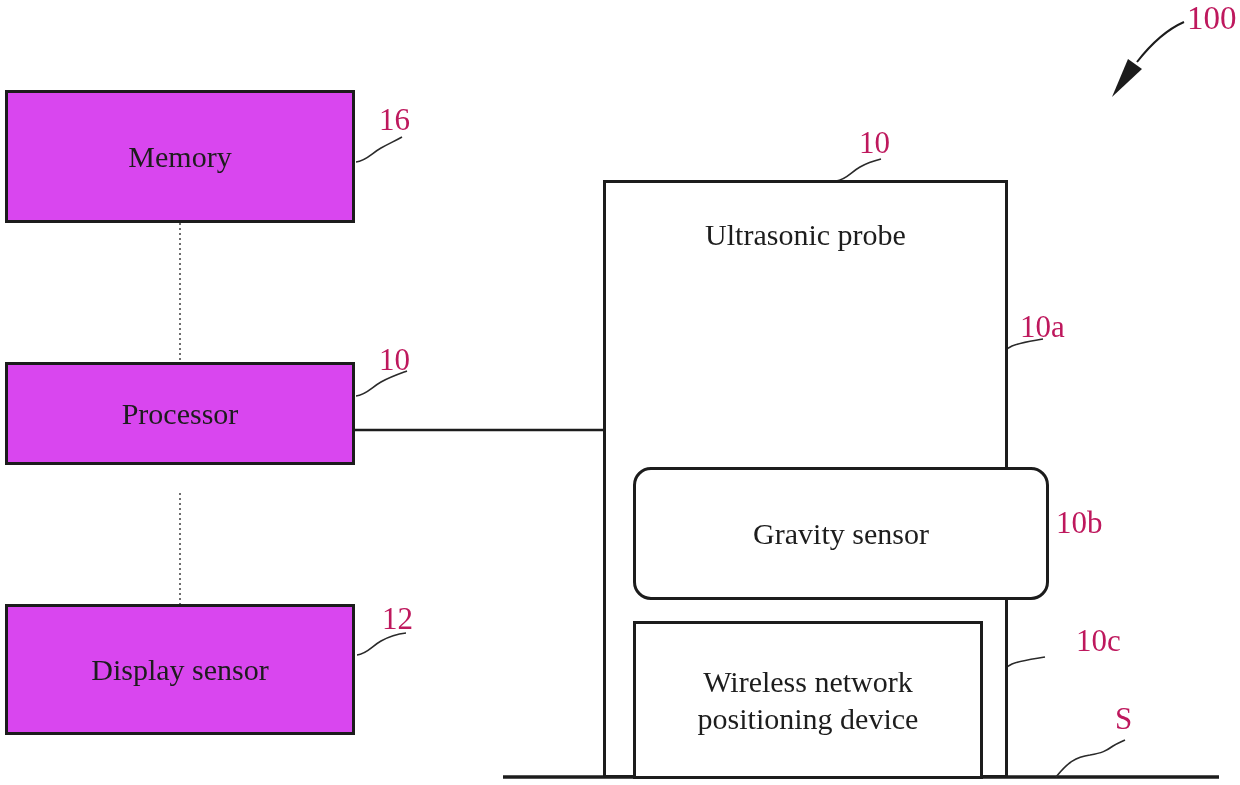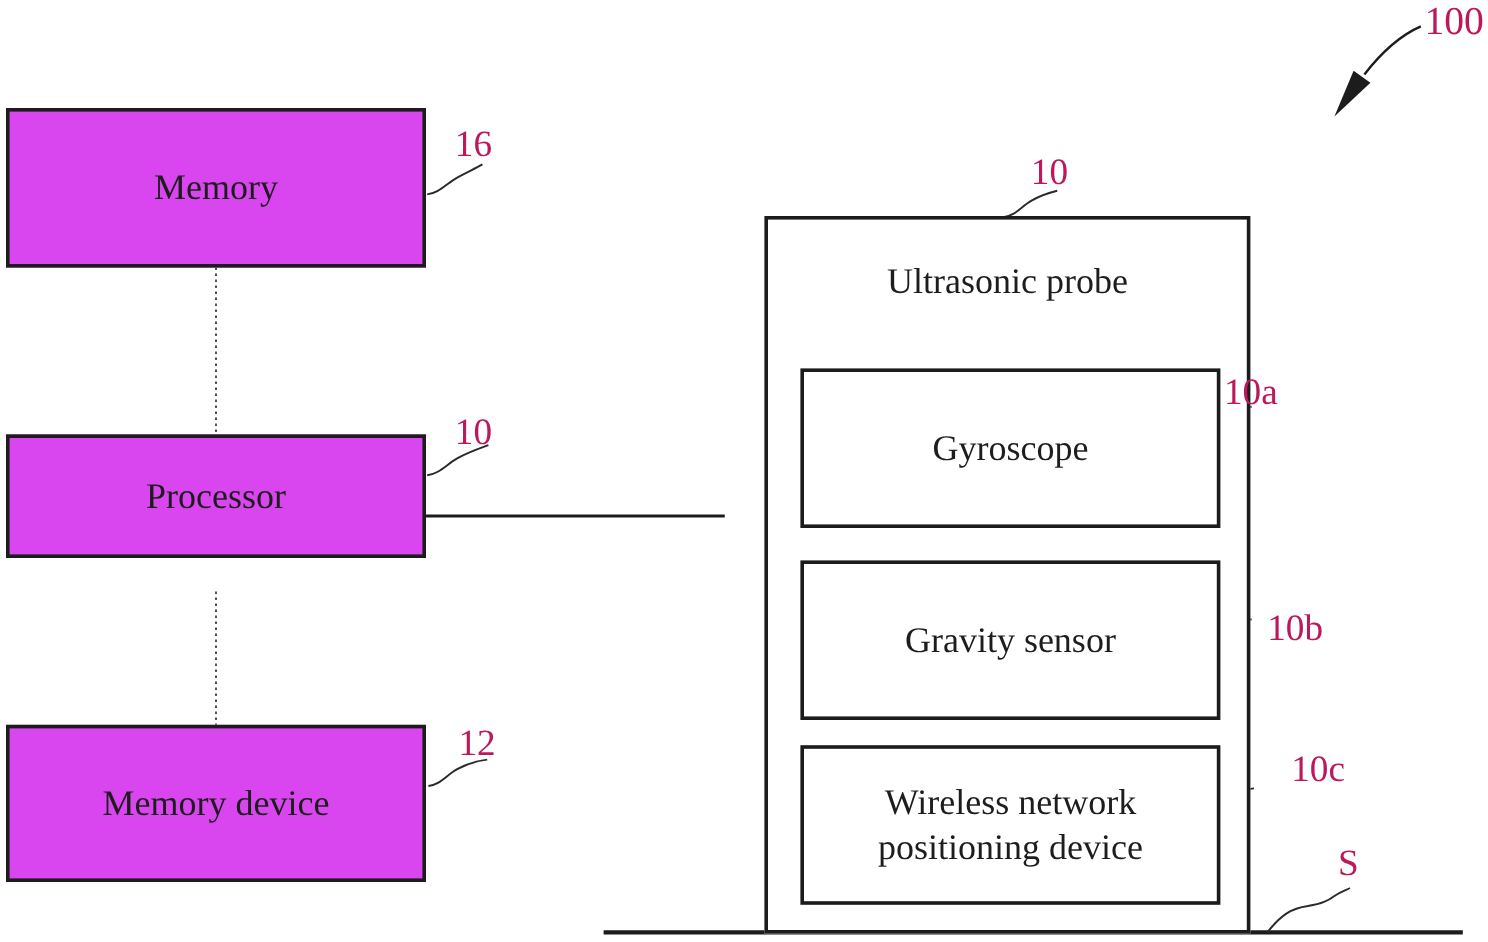--- a/index.html
+++ b/index.html
@@ -32,21 +32,20 @@
     text-align: center;
     font-size: 30px;
     line-height: 1.2;
     box-sizing: border-box;
   }
   .container-block {
     position: absolute;
     border: 3px solid #1c1c1c;
     background: #ffffff;
     box-sizing: border-box;
-    margin-left: 34px;
   }
   .container-title {
     position: absolute;
     width: 100%;
     top: 35px;
     text-align: center;
     font-size: 30px;
   }
   .inner-block {
     border: 3px solid #1c1c1c;
@@ -101,35 +100,32 @@
 
   <div class="block" style="left:5px; top:90px; width:350px; height:133px;">
     <span>Memory</span>
   </div>
 
   <div class="block" style="left:5px; top:362px; width:350px; height:103px;">
     <span>Processor</span>
   </div>
 
   <div class="block" style="left:5px; top:604px; width:350px; height:131px;">
-    <span>Memory device</span>
+    <span>Display sensor</span>
   </div>
 
   <div class="container-block" style="left:603px; top:180px; width:405px; height:598px;">
     <div class="container-title">Ultrasonic probe</div>
 
-    <div class="inner-block" style="left:27px; top:124px; width:350px; height:133px;">
-      <span>Gyroscope</span>
-    </div>
 
-    <div class="inner-block" style="left:27px; top:284px; width:350px; height:133px;">
+    <div class="inner-block" style="left:27px; top:284px; width:416px; height:133px;border-radius:18px;">
       <span>Gravity sensor</span>
     </div>
 
-    <div class="inner-block" style="left:27px; top:438px; width:350px; height:133px;">
+    <div class="inner-block" style="left:27px; top:438px; width:350px; height:158px;">
       <span>Wireless network positioning device</span>
     </div>
   </div>
 
   <div class="ref ref-big" style="left:1187px; top:0px;">100</div>
 
   <div class="ref" style="left:379px; top:102px;">16</div>
 
   <div class="ref" style="left:379px; top:342px;">10</div>
 

